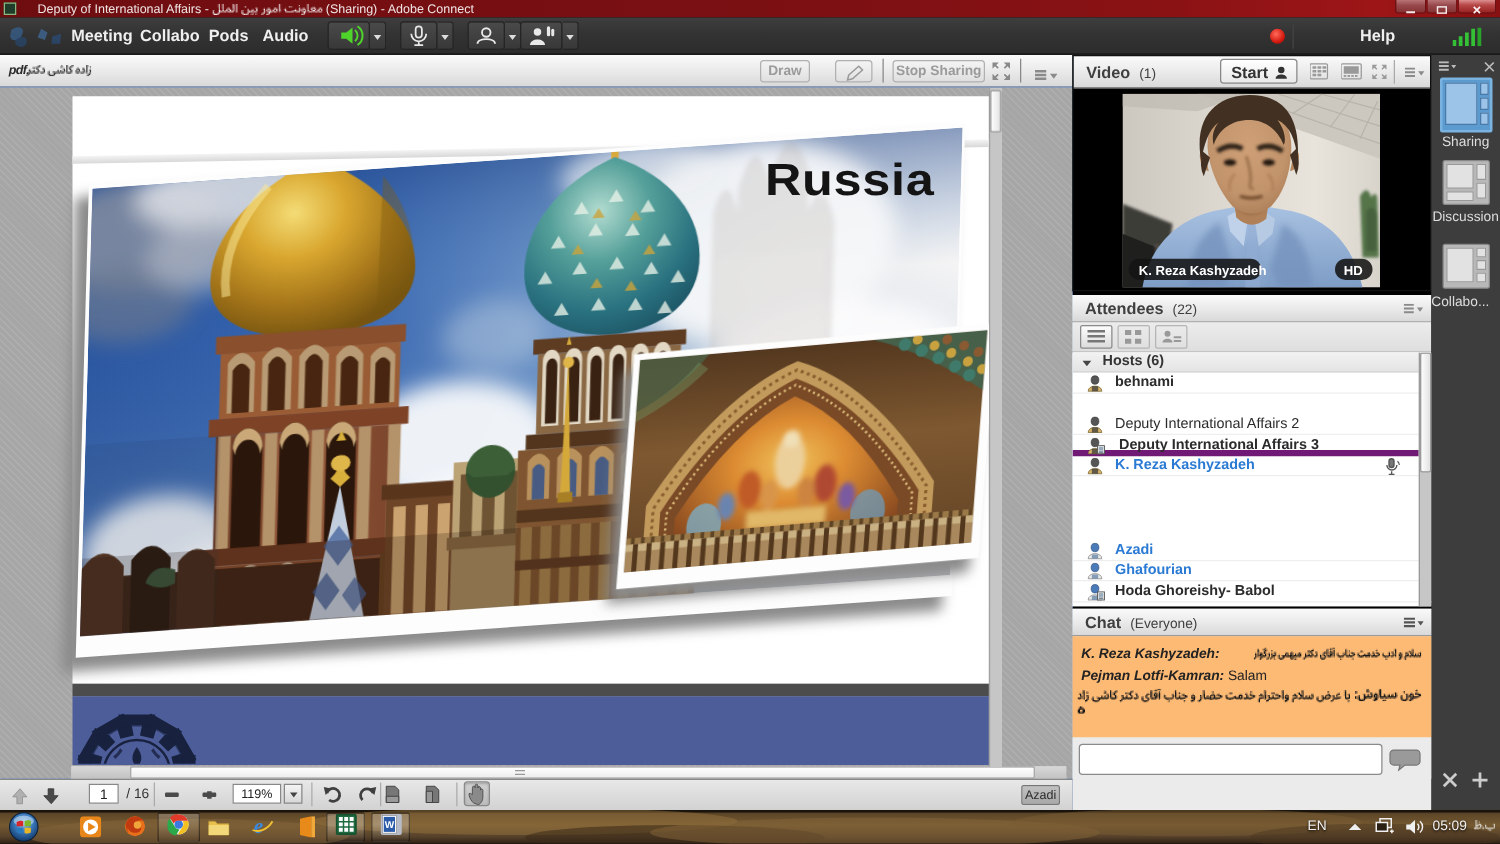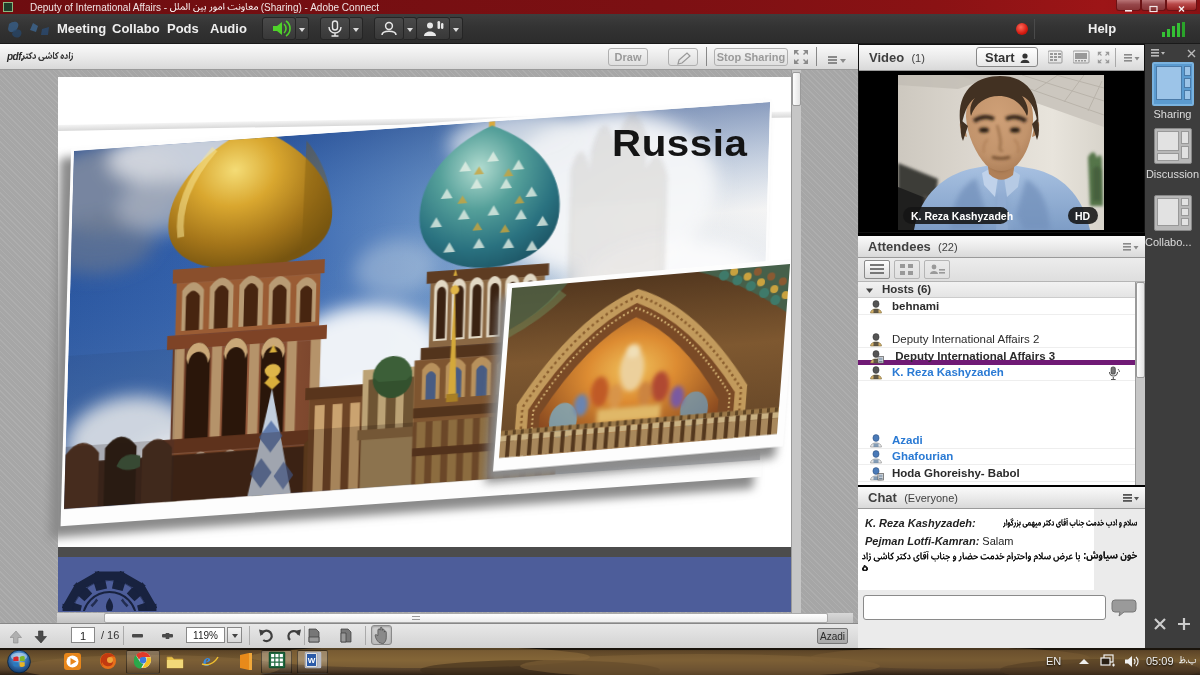--- a/index.html
+++ b/index.html
@@ -911,21 +911,21 @@
   <div class="abs" style="left:10px;top:3px">Chat&nbsp;&nbsp;<span style="font-weight:normal;font-size:11px">(Everyone)</span></div>
   <svg class="abs" style="left:265px;top:7px" width="16" height="9">
           <g fill="#555">
             <rect x="0" y="0" width="9" height="1.8"></rect>
             <rect x="0" y="3" width="9" height="1.8"></rect>
             <rect x="0" y="6" width="9" height="1.8"></rect>
             <path d="M11 3 l2.5 3.4 2.5 -3.4 z"></path>
           </g>
         </svg>
  </div>
- <div class="abs" style="left:0;top:22px;width:236px;height:81px;background:#ffffff;font-size:11px;color:#222">
+ <div class="abs" style="left:0;top:22px;width:287px;height:81px;background:#fdba74;font-size:11px;color:#222">
   <div class="abs" style="left:7px;top:8px"><span style="font-weight:bold;font-style:italic">K. Reza Kashyzadeh:&nbsp;</span></div>
   <div class="abs" style="left:145px;top:9px">
           <svg class="fa" fill="#1a1a1a" width="134" height="10" viewBox="0 0 134 10">
             <path d="M3 2h1v1h-1zM9 2h1v1h-1zM46 2h2v1h-2zM113 2h1v1h-1zM3 3h1v1h-1zM8 3h1v1h-1zM45 3h1v1h-1zM61 3h1v1h-1zM113 3h1v1h-1zM8 4h1v1h-1zM26 4h1v1h-1zM30 4h1v1h-1zM36 4h1v1h-1zM46 4h1v1h-1zM56 4h1v1h-1zM78 4h2v1h-2zM92 4h1v1h-1zM95 4h1v1h-1zM98 4h2v1h-2zM108 4h1v1h-1zM111 4h1v1h-1zM113 4h1v1h-1zM117 4h1v1h-1zM122 4h1v1h-1zM125 4h1v1h-1zM133 4h1v1h-1zM1 5h1v1h-1zM5 5h2v1h-2zM9 5h1v1h-1zM12 5h1v1h-1zM14 5h1v1h-1zM25 5h1v1h-1zM33 5h1v1h-1zM37 5h1v1h-1zM41 5h1v1h-1zM50 5h1v1h-1zM61 5h2v1h-2zM80 5h1v1h-1zM83 5h1v1h-1zM100 5h1v1h-1zM103 5h1v1h-1zM108 5h1v1h-1zM123 5h1v1h-1zM126 5h1v1h-1zM129 5h1v1h-1zM133 5h1v1h-1zM5 6h1v1h-1zM7 6h1v1h-1zM9 6h1v1h-1zM12 6h1v1h-1zM15 6h2v1h-2zM23 6h1v1h-1zM25 6h1v1h-1zM27 6h1v1h-1zM29 6h2v1h-2zM32 6h2v1h-2zM35 6h1v1h-1zM37 6h1v1h-1zM41 6h1v1h-1zM43 6h2v1h-2zM46 6h1v1h-1zM50 6h1v1h-1zM53 6h1v1h-1zM56 6h1v1h-1zM59 6h1v1h-1zM61 6h1v1h-1zM67 6h1v1h-1zM71 6h1v1h-1zM74 6h1v1h-1zM76 6h1v1h-1zM79 6h1v1h-1zM84 6h1v1h-1zM87 6h6v1h-6zM95 6h2v1h-2zM99 6h1v1h-1zM103 6h1v1h-1zM108 6h1v1h-1zM111 6h1v1h-1zM113 6h1v1h-1zM116 6h1v1h-1zM122 6h2v1h-2zM126 6h2v1h-2zM129 6h1v1h-1zM131 6h1v1h-1zM133 6h1v1h-1zM1 7h1v1h-1zM6 7h1v1h-1zM14 7h1v1h-1zM23 7h2v1h-2zM29 7h1v1h-1zM31 7h1v1h-1zM41 7h1v1h-1zM53 7h1v1h-1zM57 7h1v1h-1zM68 7h2v1h-2zM85 7h2v1h-2zM105 7h1v1h-1zM117 7h1v1h-1zM121 7h1v1h-1zM0 8h1v1h-1zM5 8h1v1h-1zM11 8h1v1h-1zM20 8h1v1h-1zM23 8h1v1h-1zM30 8h1v1h-1zM40 8h1v1h-1zM54 8h1v1h-1zM56 8h1v1h-1zM117 8h1v1h-1z"></path>
             <path opacity="0.72" d="M9 0h1v1h-1zM63 0h2v1h-2zM3 1h1v1h-1zM8 1h1v1h-1zM61 1h1v1h-1zM113 1h1v1h-1zM14 2h1v1h-1zM58 2h1v1h-1zM64 2h1v1h-1zM73 2h1v1h-1zM98 2h1v1h-1zM127 2h1v1h-1zM43 3h2v1h-2zM46 3h1v1h-1zM58 3h1v1h-1zM62 3h1v1h-1zM64 3h1v1h-1zM73 3h1v1h-1zM86 3h1v1h-1zM124 3h2v1h-2zM127 3h1v1h-1zM3 4h1v1h-1zM5 4h2v1h-2zM9 4h1v1h-1zM16 4h2v1h-2zM29 4h1v1h-1zM50 4h1v1h-1zM57 4h2v1h-2zM61 4h4v1h-4zM73 4h1v1h-1zM91 4h1v1h-1zM121 4h1v1h-1zM126 4h2v1h-2zM3 5h1v1h-1zM17 5h1v1h-1zM27 5h1v1h-1zM29 5h2v1h-2zM35 5h2v1h-2zM44 5h1v1h-1zM46 5h2v1h-2zM55 5h1v1h-1zM58 5h1v1h-1zM64 5h1v1h-1zM67 5h1v1h-1zM72 5h2v1h-2zM76 5h1v1h-1zM79 5h1v1h-1zM88 5h1v1h-1zM91 5h2v1h-2zM96 5h1v1h-1zM99 5h1v1h-1zM111 5h1v1h-1zM113 5h1v1h-1zM116 5h3v1h-3zM127 5h1v1h-1zM131 5h1v1h-1zM1 6h1v1h-1zM3 6h2v1h-2zM6 6h1v1h-1zM8 6h1v1h-1zM14 6h1v1h-1zM17 6h1v1h-1zM20 6h1v1h-1zM24 6h1v1h-1zM26 6h1v1h-1zM28 6h1v1h-1zM31 6h1v1h-1zM34 6h1v1h-1zM36 6h1v1h-1zM42 6h1v1h-1zM45 6h1v1h-1zM47 6h1v1h-1zM49 6h1v1h-1zM60 6h1v1h-1zM62 6h1v1h-1zM64 6h1v1h-1zM68 6h1v1h-1zM70 6h1v1h-1zM75 6h1v1h-1zM77 6h2v1h-2zM83 6h1v1h-1zM86 6h1v1h-1zM94 6h1v1h-1zM97 6h2v1h-2zM104 6h1v1h-1zM107 6h1v1h-1zM110 6h1v1h-1zM117 6h2v1h-2zM121 6h1v1h-1zM125 6h1v1h-1zM128 6h1v1h-1zM130 6h1v1h-1zM132 6h1v1h-1zM5 7h1v1h-1zM7 7h2v1h-2zM12 7h1v1h-1zM15 7h2v1h-2zM20 7h1v1h-1zM26 7h3v1h-3zM30 7h1v1h-1zM32 7h1v1h-1zM34 7h1v1h-1zM36 7h1v1h-1zM42 7h1v1h-1zM45 7h2v1h-2zM49 7h1v1h-1zM59 7h3v1h-3zM70 7h2v1h-2zM74 7h2v1h-2zM77 7h2v1h-2zM84 7h1v1h-1zM87 7h1v1h-1zM89 7h2v1h-2zM92 7h1v1h-1zM94 7h2v1h-2zM97 7h2v1h-2zM104 7h1v1h-1zM106 7h2v1h-2zM110 7h1v1h-1zM118 7h1v1h-1zM125 7h1v1h-1zM128 7h1v1h-1zM130 7h1v1h-1zM132 7h1v1h-1zM1 8h1v1h-1zM6 8h1v1h-1zM13 8h2v1h-2zM21 8h2v1h-2zM29 8h1v1h-1zM31 8h1v1h-1zM53 8h1v1h-1zM55 8h1v1h-1zM116 8h1v1h-1zM121 8h1v1h-1zM5 9h1v1h-1zM21 9h2v1h-2zM30 9h1v1h-1zM33 9h1v1h-1zM54 9h2v1h-2zM69 9h1v1h-1zM116 9h1v1h-1zM121 9h1v1h-1z"></path>
             <path opacity="0.45" d="M61 0h1v1h-1zM7 1h1v1h-1zM9 1h1v1h-1zM47 1h1v1h-1zM58 1h2v1h-2zM62 1h1v1h-1zM73 1h1v1h-1zM127 1h1v1h-1zM8 2h1v1h-1zM10 2h1v1h-1zM43 2h2v1h-2zM59 2h1v1h-1zM61 2h1v1h-1zM63 2h1v1h-1zM74 2h1v1h-1zM76 2h1v1h-1zM86 2h1v1h-1zM126 2h1v1h-1zM9 3h1v1h-1zM30 3h1v1h-1zM49 3h2v1h-2zM56 3h2v1h-2zM59 3h1v1h-1zM63 3h1v1h-1zM74 3h1v1h-1zM76 3h1v1h-1zM85 3h1v1h-1zM95 3h1v1h-1zM110 3h2v1h-2zM1 4h1v1h-1zM12 4h1v1h-1zM14 4h1v1h-1zM25 4h1v1h-1zM27 4h1v1h-1zM31 4h1v1h-1zM37 4h1v1h-1zM41 4h1v1h-1zM45 4h1v1h-1zM49 4h1v1h-1zM55 4h1v1h-1zM59 4h2v1h-2zM67 4h1v1h-1zM71 4h2v1h-2zM74 4h1v1h-1zM80 4h1v1h-1zM83 4h1v1h-1zM96 4h1v1h-1zM103 4h1v1h-1zM110 4h1v1h-1zM116 4h1v1h-1zM123 4h1v1h-1zM132 4h1v1h-1zM2 5h1v1h-1zM4 5h1v1h-1zM11 5h1v1h-1zM16 5h1v1h-1zM26 5h1v1h-1zM31 5h1v1h-1zM43 5h1v1h-1zM56 5h1v1h-1zM59 5h1v1h-1zM63 5h1v1h-1zM66 5h1v1h-1zM71 5h1v1h-1zM74 5h1v1h-1zM89 5h1v1h-1zM93 5h1v1h-1zM95 5h1v1h-1zM112 5h1v1h-1zM121 5h2v1h-2zM2 6h1v1h-1zM19 6h1v1h-1zM22 6h1v1h-1zM48 6h1v1h-1zM55 6h1v1h-1zM57 6h2v1h-2zM63 6h1v1h-1zM69 6h1v1h-1zM72 6h2v1h-2zM80 6h1v1h-1zM85 6h1v1h-1zM93 6h1v1h-1zM100 6h1v1h-1zM105 6h2v1h-2zM109 6h1v1h-1zM112 6h1v1h-1zM124 6h1v1h-1zM2 7h2v1h-2zM9 7h1v1h-1zM11 7h1v1h-1zM19 7h1v1h-1zM25 7h1v1h-1zM33 7h1v1h-1zM35 7h1v1h-1zM37 7h1v1h-1zM43 7h2v1h-2zM48 7h1v1h-1zM50 7h1v1h-1zM56 7h1v1h-1zM64 7h1v1h-1zM67 7h1v1h-1zM76 7h1v1h-1zM91 7h1v1h-1zM96 7h1v1h-1zM111 7h1v1h-1zM113 7h1v1h-1zM116 7h1v1h-1zM120 7h1v1h-1zM122 7h1v1h-1zM124 7h1v1h-1zM127 7h1v1h-1zM129 7h1v1h-1zM131 7h1v1h-1zM133 7h1v1h-1zM10 8h1v1h-1zM16 8h1v1h-1zM33 8h1v1h-1zM41 8h1v1h-1zM57 8h1v1h-1zM79 8h1v1h-1zM120 8h1v1h-1zM0 9h1v1h-1zM10 9h2v1h-2zM13 9h1v1h-1zM16 9h1v1h-1zM32 9h1v1h-1zM40 9h1v1h-1zM56 9h1v1h-1zM79 9h1v1h-1zM105 9h2v1h-2zM117 9h1v1h-1z"></path>
             <path opacity="0.22" d="M8 0h1v1h-1zM62 0h1v1h-1zM10 1h1v1h-1zM60 1h1v1h-1zM63 1h2v1h-2zM74 1h1v1h-1zM98 1h1v1h-1zM112 1h1v1h-1zM126 1h1v1h-1zM4 2h1v1h-1zM7 2h1v1h-1zM45 2h1v1h-1zM85 2h1v1h-1zM97 2h1v1h-1zM112 2h1v1h-1zM124 2h1v1h-1zM4 3h1v1h-1zM14 3h1v1h-1zM16 3h2v1h-2zM60 3h1v1h-1zM78 3h1v1h-1zM87 3h1v1h-1zM98 3h1v1h-1zM108 3h1v1h-1zM122 3h1v1h-1zM126 3h1v1h-1zM133 3h1v1h-1zM4 4h1v1h-1zM11 4h1v1h-1zM33 4h1v1h-1zM35 4h1v1h-1zM43 4h2v1h-2zM66 4h1v1h-1zM76 4h2v1h-2zM84 4h1v1h-1zM97 4h1v1h-1zM100 4h1v1h-1zM107 4h1v1h-1zM118 4h1v1h-1zM129 4h1v1h-1zM131 4h1v1h-1zM7 5h1v1h-1zM15 5h1v1h-1zM20 5h1v1h-1zM53 5h1v1h-1zM60 5h1v1h-1zM81 5h1v1h-1zM84 5h1v1h-1zM90 5h1v1h-1zM125 5h1v1h-1zM10 6h1v1h-1zM54 6h1v1h-1zM66 6h1v1h-1zM4 7h1v1h-1zM40 7h1v1h-1zM54 7h1v1h-1zM62 7h2v1h-2zM83 7h1v1h-1zM103 7h1v1h-1zM108 7h2v1h-2zM123 7h1v1h-1zM126 7h1v1h-1zM4 8h1v1h-1zM12 8h1v1h-1zM19 8h1v1h-1zM24 8h1v1h-1zM32 8h1v1h-1zM39 8h1v1h-1zM69 8h1v1h-1zM105 8h2v1h-2zM118 8h1v1h-1zM4 9h1v1h-1zM17 9h1v1h-1zM20 9h1v1h-1zM23 9h1v1h-1zM29 9h1v1h-1zM31 9h1v1h-1zM34 9h1v1h-1zM39 9h1v1h-1zM70 9h1v1h-1zM78 9h1v1h-1zM120 9h1v1h-1z"></path>
           </svg>
         </div>
   <div class="abs" style="left:7px;top:26px"><span style="font-weight:bold;font-style:italic">Pejman Lotfi-Kamran:</span> Salam</div>

